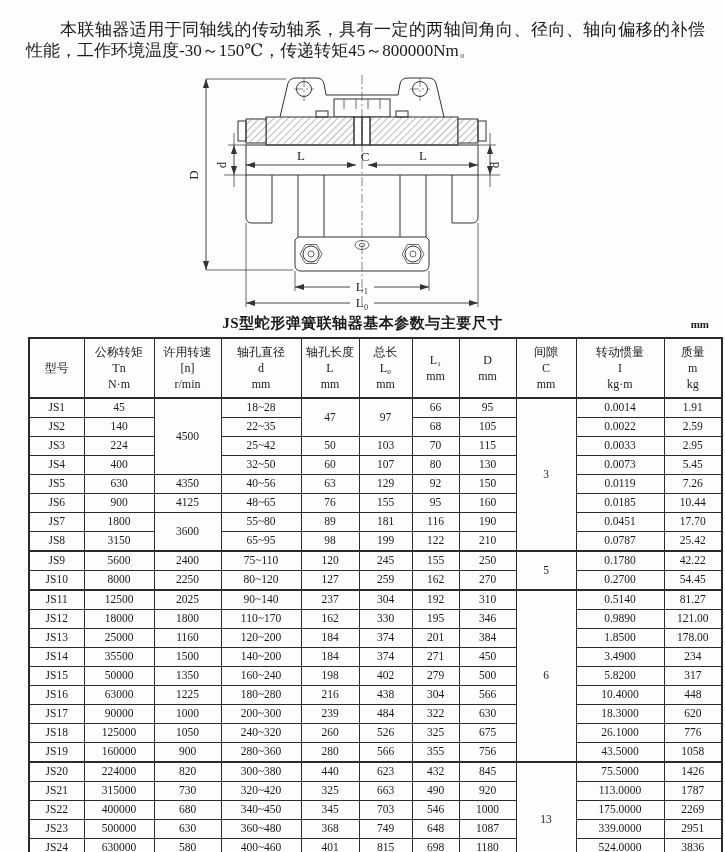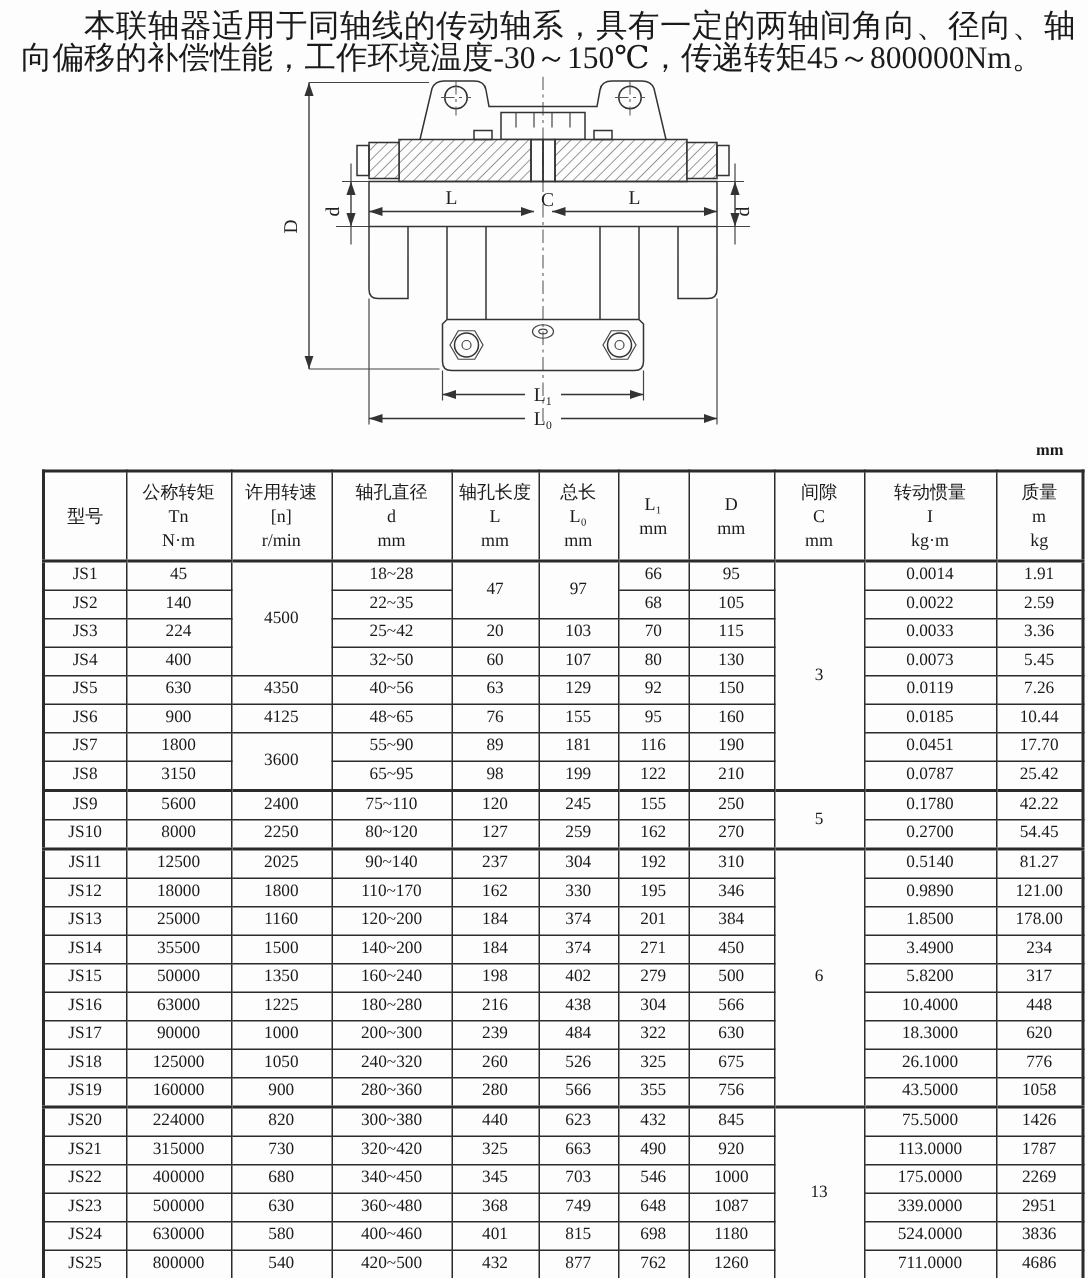--- a/index.html
+++ b/index.html
@@ -1,22 +1,22 @@
 <!DOCTYPE html>
 <html><head>
 <meta charset="utf-8">
 <style>
   html,body{margin:0;padding:0;}
   body{
     width:725px;height:852px;overflow:hidden;background:#fdfdfd;color:#1a1a1a;
     font-family:"Liberation Serif","DejaVu Serif",serif;
   }
   .intro{
-    margin:0;padding:7px 8px 0 14px;
-    font-size:21px;line-height:21px;text-indent:2em;text-align:justify;
+    margin:12px;padding:7px 8px 0 14px;
+    font-size:17px;line-height:21px;text-indent:2em;text-align:justify;
   }
   .diagram-wrap{height:238px;display:flex;align-items:center;justify-content:center;}
   .diagram-wrap svg{display:block;}
   .table-title-row{position:relative;height:26px;line-height:24px;text-align:center;}
   .table-title{font-weight:bold;font-size:15px;letter-spacing:.5px;}
   .unit-note{position:absolute;right:16px;bottom:1px;font-size:11px;font-weight:bold;}
   table.params{
     border-collapse:collapse;table-layout:fixed;margin-left:28px;width:693px;
     border:2px solid #2b2b2b;
   }
@@ -130,20 +130,21 @@
 
   <line class="thin" x1="78" y1="148" x2="78" y2="232"></line>
   <line class="thin" x1="310" y1="148" x2="310" y2="232"></line>
   <line class="dim" x1="78" y1="228" x2="182" y2="228" marker-start="url(#arr)"></line>
   <line class="dim" x1="206" y1="228" x2="310" y2="228" marker-end="url(#arr)"></line>
   <text class="dlabel" x="194" y="232" text-anchor="middle">L₀</text>
 </svg>
 </div>
 
 <div class="table-title-row">
+  <span class="table-title">JS型蛇形弹簧联轴器基本参数与主要尺寸</span>
   <span class="unit-note">mm</span>
 </div>
 
 <table class="params">
   <colgroup>
     <col style="width:55px">
       <col style="width:70px">
       <col style="width:67px">
     <col style="width:80px">
       <col style="width:58px">
@@ -189,26 +190,26 @@
         <td>22~35</td>
         <td>68</td>
         <td>105</td>
         <td>0.0022</td>
         <td>2.59</td>
       </tr>
       <tr>
         <td>JS3</td>
         <td>224</td>
         <td>25~42</td>
-        <td>20</td>
+        <td>50</td>
         <td>103</td>
         <td>70</td>
         <td>115</td>
         <td>0.0033</td>
-        <td>3.36</td>
+        <td>2.95</td>
       </tr>
       <tr>
         <td>JS4</td>
         <td>400</td>
         <td>32~50</td>
         <td>60</td>
         <td>107</td>
         <td>80</td>
         <td>130</td>
         <td>0.0073</td>
@@ -235,21 +236,21 @@
         <td>155</td>
         <td>95</td>
         <td>160</td>
         <td>0.0185</td>
         <td>10.44</td>
       </tr>
       <tr>
         <td>JS7</td>
         <td>1800</td>
         <td rowspan="2">3600</td>
-        <td>55~90</td>
+        <td>55~80</td>
         <td>89</td>
         <td>181</td>
         <td>116</td>
         <td>190</td>
         <td>0.0451</td>
         <td>17.70</td>
       </tr>
       <tr>
         <td>JS8</td>
         <td>3150</td>

